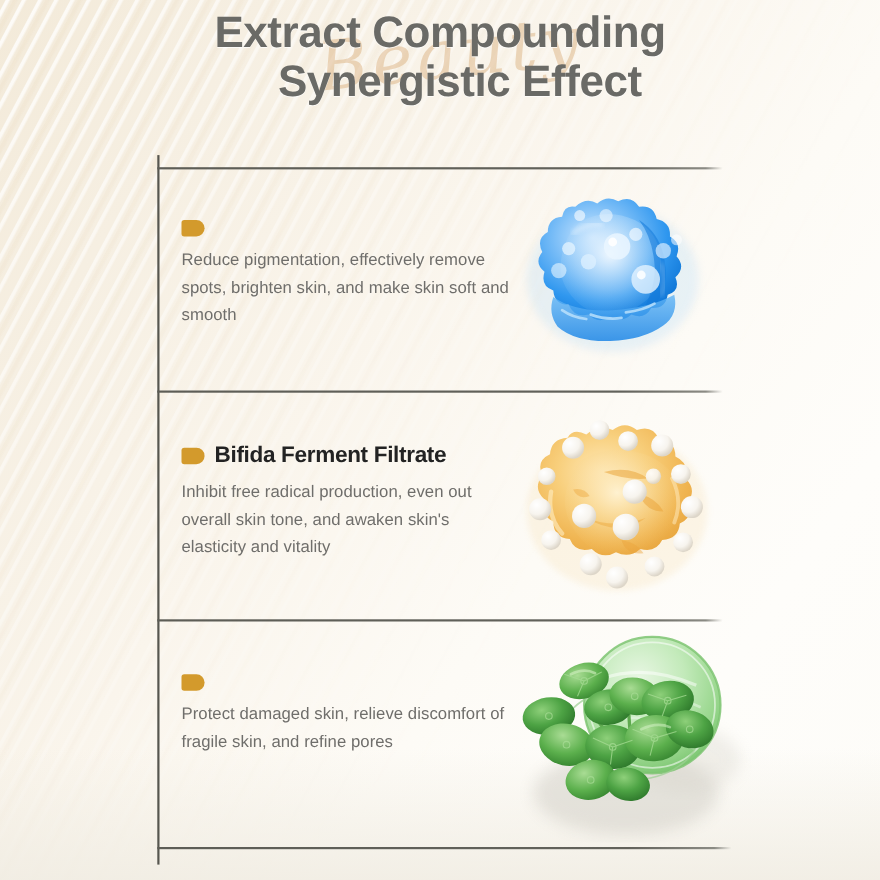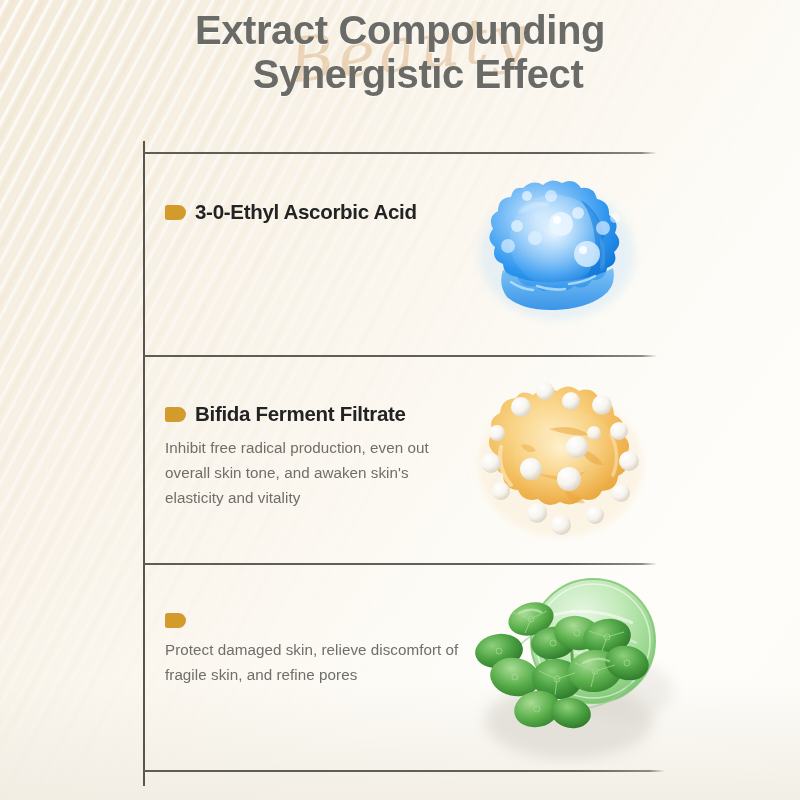--- a/index.html
+++ b/index.html
@@ -213,22 +213,22 @@
   <div class="vrail"></div>
   <div class="divider d1"></div>
   <div class="divider d2"></div>
   <div class="divider d3"></div>
   <div class="divider d4"></div>
 
   <div class="row r1">
     <div class="row-text">
       <div class="ing-head">
         <div class="bullet"></div>
-        <div class="ing-name">3-0-Ethyl Ascorbic Acid</div>
       </div>
+      <div class="ing-desc">Reduce pigmentation, effectively remove spots, brighten skin, and make skin soft and smooth</div>
     </div>
 
     <div class="art art-blue">
       <svg viewBox="0 0 190 160" width="190" height="160">
         <defs>
           <radialGradient id="bgA" cx="38%" cy="32%" r="72%">
             <stop offset="0%" stop-color="#cfe8ff"></stop>
             <stop offset="38%" stop-color="#79bdf7"></stop>
             <stop offset="72%" stop-color="#2f97ef"></stop>
             <stop offset="100%" stop-color="#1178d8"></stop>

